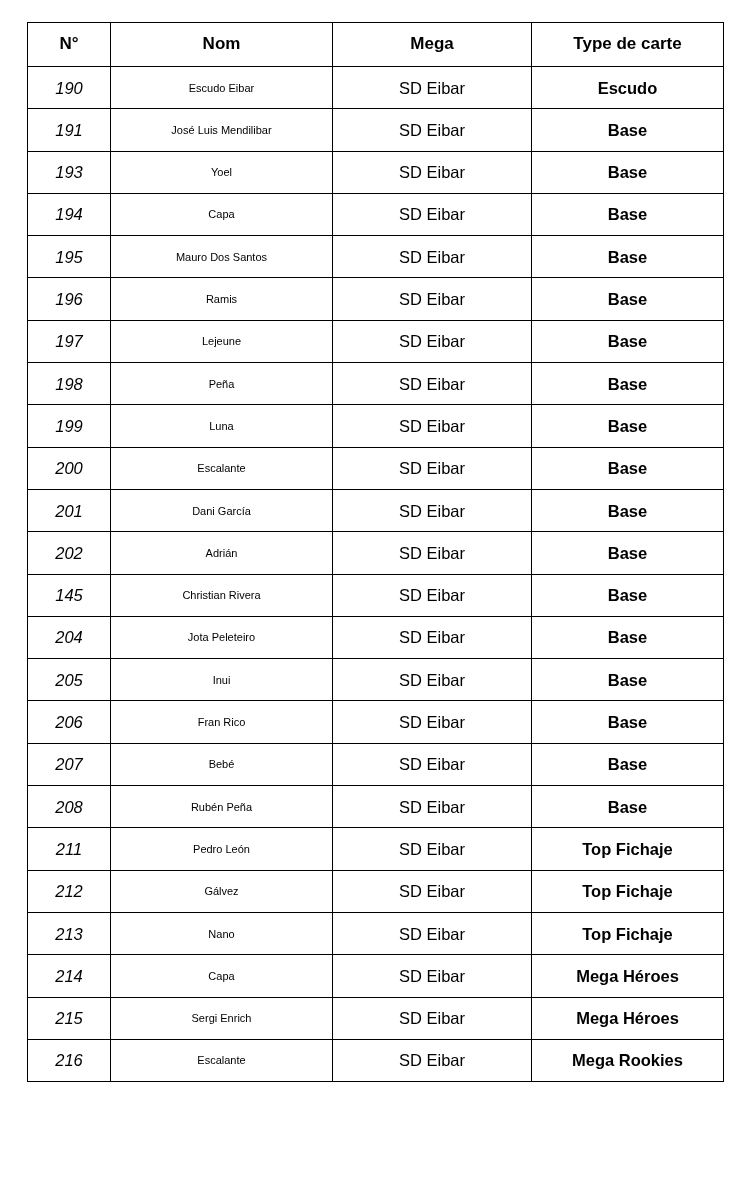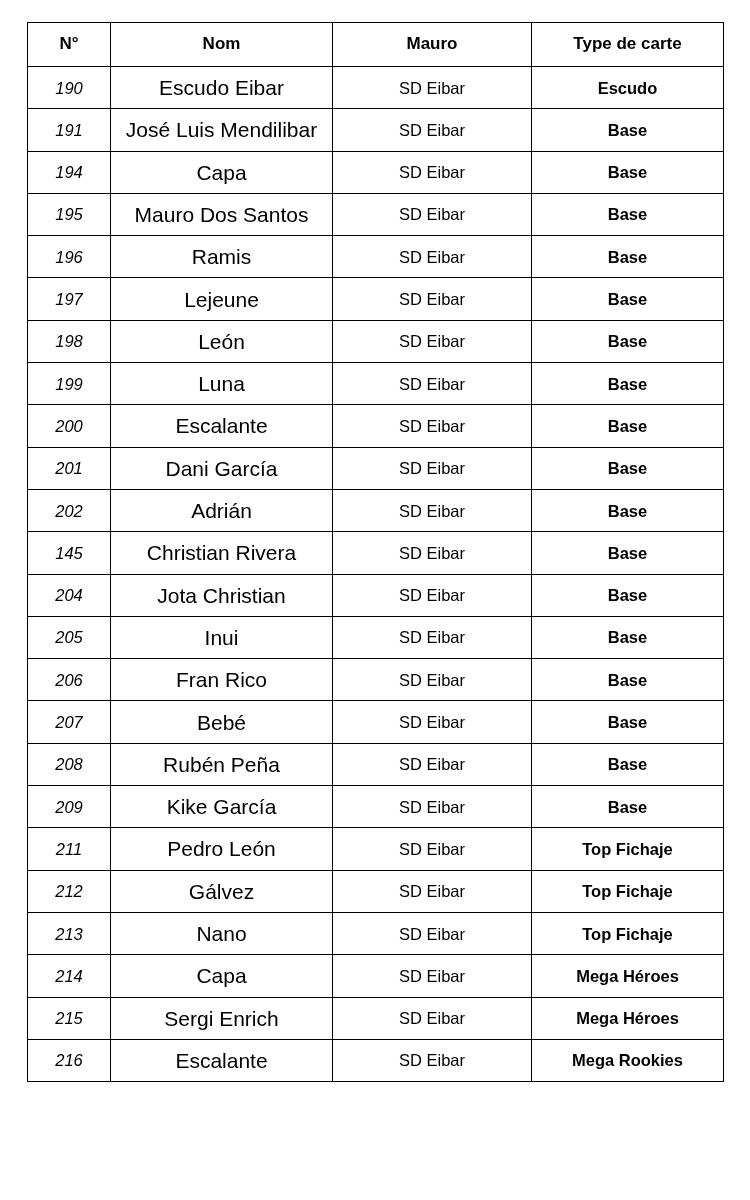--- a/index.html
+++ b/index.html
@@ -46,21 +46,21 @@
   table.card-table thead th {
     font-weight: bold;
     font-size: 17px;
     height: 43px;
   }
   table.card-table td.num {
     font-size: 16.5px;
     font-style: italic;
   }
   table.card-table td.name {
-    font-size: 21px;
+    font-size: 11px;
   }
   table.card-table td.club {
     font-size: 16.5px;
     margin-top: 40px;
   }
   table.card-table td.type {
     font-size: 16.5px;
     font-weight: bold;
   }
 </style>
@@ -72,38 +72,44 @@
     <colgroup>
       <col class="c-num">
       <col class="c-name">
       <col class="c-club">
       <col class="c-type">
     </colgroup>
     <thead>
       <tr>
         <th>N°</th>
         <th>Nom</th>
-        <th>Mauro</th>
+        <th>Mega</th>
         <th>Type de carte</th>
       </tr>
     </thead>
     <tbody>
       <tr>
         <td class="num">190</td>
         <td class="name">Escudo Eibar</td>
         <td class="club">SD Eibar</td>
         <td class="type">Escudo</td>
       </tr>
       <tr>
         <td class="num">191</td>
         <td class="name">José Luis Mendilibar</td>
         <td class="club">SD Eibar</td>
         <td class="type">Base</td>
       </tr>
       <tr>
+        <td class="num">193</td>
+        <td class="name">Yoel</td>
+        <td class="club">SD Eibar</td>
+        <td class="type">Base</td>
+      </tr>
+      <tr>
         <td class="num">194</td>
         <td class="name">Capa</td>
         <td class="club">SD Eibar</td>
         <td class="type">Base</td>
       </tr>
       <tr>
         <td class="num">195</td>
         <td class="name">Mauro Dos Santos</td>
         <td class="club">SD Eibar</td>
         <td class="type">Base</td>
@@ -115,21 +121,21 @@
         <td class="type">Base</td>
       </tr>
       <tr>
         <td class="num">197</td>
         <td class="name">Lejeune</td>
         <td class="club">SD Eibar</td>
         <td class="type">Base</td>
       </tr>
       <tr>
         <td class="num">198</td>
-        <td class="name">León</td>
+        <td class="name">Peña</td>
         <td class="club">SD Eibar</td>
         <td class="type">Base</td>
       </tr>
       <tr>
         <td class="num">199</td>
         <td class="name">Luna</td>
         <td class="club">SD Eibar</td>
         <td class="type">Base</td>
       </tr>
       <tr>
@@ -151,21 +157,21 @@
         <td class="type">Base</td>
       </tr>
       <tr>
         <td class="num">145</td>
         <td class="name">Christian Rivera</td>
         <td class="club">SD Eibar</td>
         <td class="type">Base</td>
       </tr>
       <tr>
         <td class="num">204</td>
-        <td class="name">Jota Christian</td>
+        <td class="name">Jota Peleteiro</td>
         <td class="club">SD Eibar</td>
         <td class="type">Base</td>
       </tr>
       <tr>
         <td class="num">205</td>
         <td class="name">Inui</td>
         <td class="club">SD Eibar</td>
         <td class="type">Base</td>
       </tr>
       <tr>
@@ -176,26 +182,20 @@
       </tr>
       <tr>
         <td class="num">207</td>
         <td class="name">Bebé</td>
         <td class="club">SD Eibar</td>
         <td class="type">Base</td>
       </tr>
       <tr>
         <td class="num">208</td>
         <td class="name">Rubén Peña</td>
-        <td class="club">SD Eibar</td>
-        <td class="type">Base</td>
-      </tr>
-      <tr>
-        <td class="num">209</td>
-        <td class="name">Kike García</td>
         <td class="club">SD Eibar</td>
         <td class="type">Base</td>
       </tr>
       <tr>
         <td class="num">211</td>
         <td class="name">Pedro León</td>
         <td class="club">SD Eibar</td>
         <td class="type">Top Fichaje</td>
       </tr>
       <tr>

